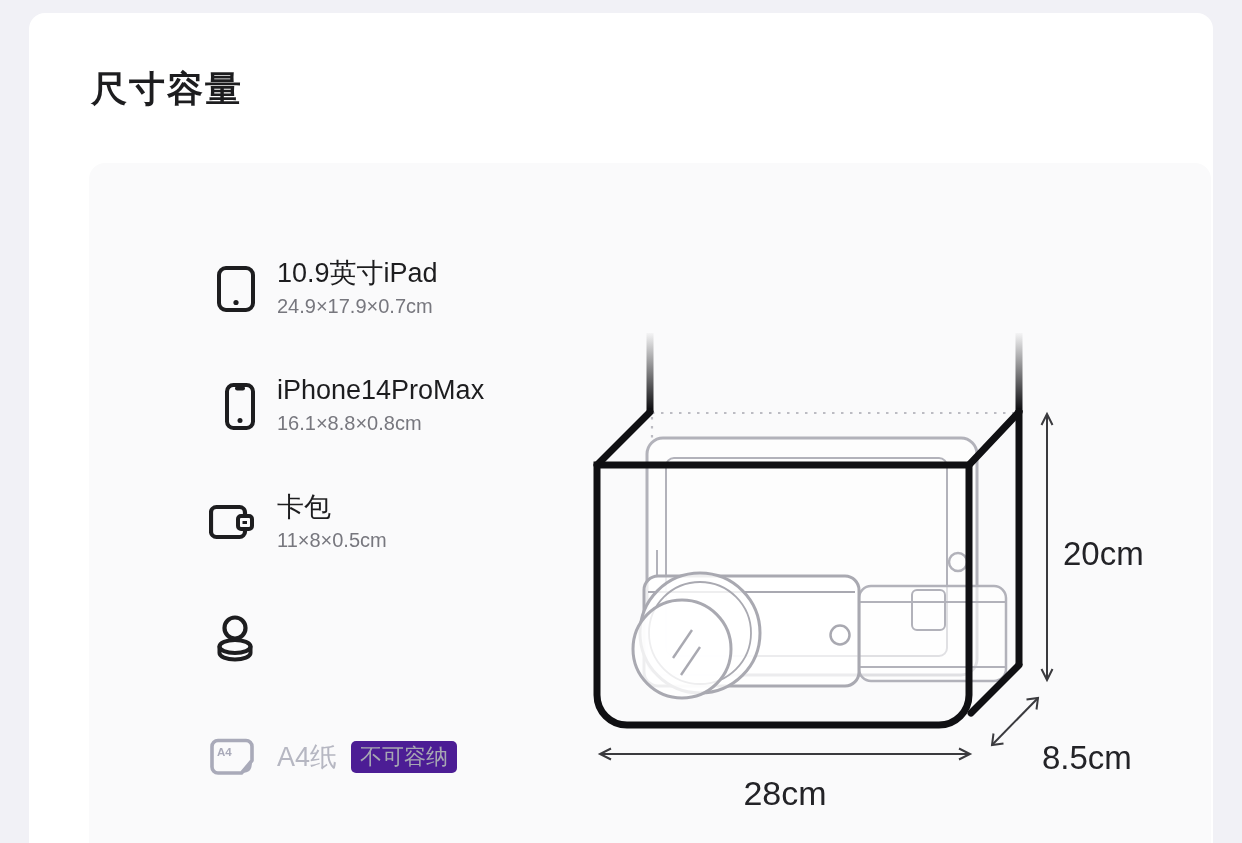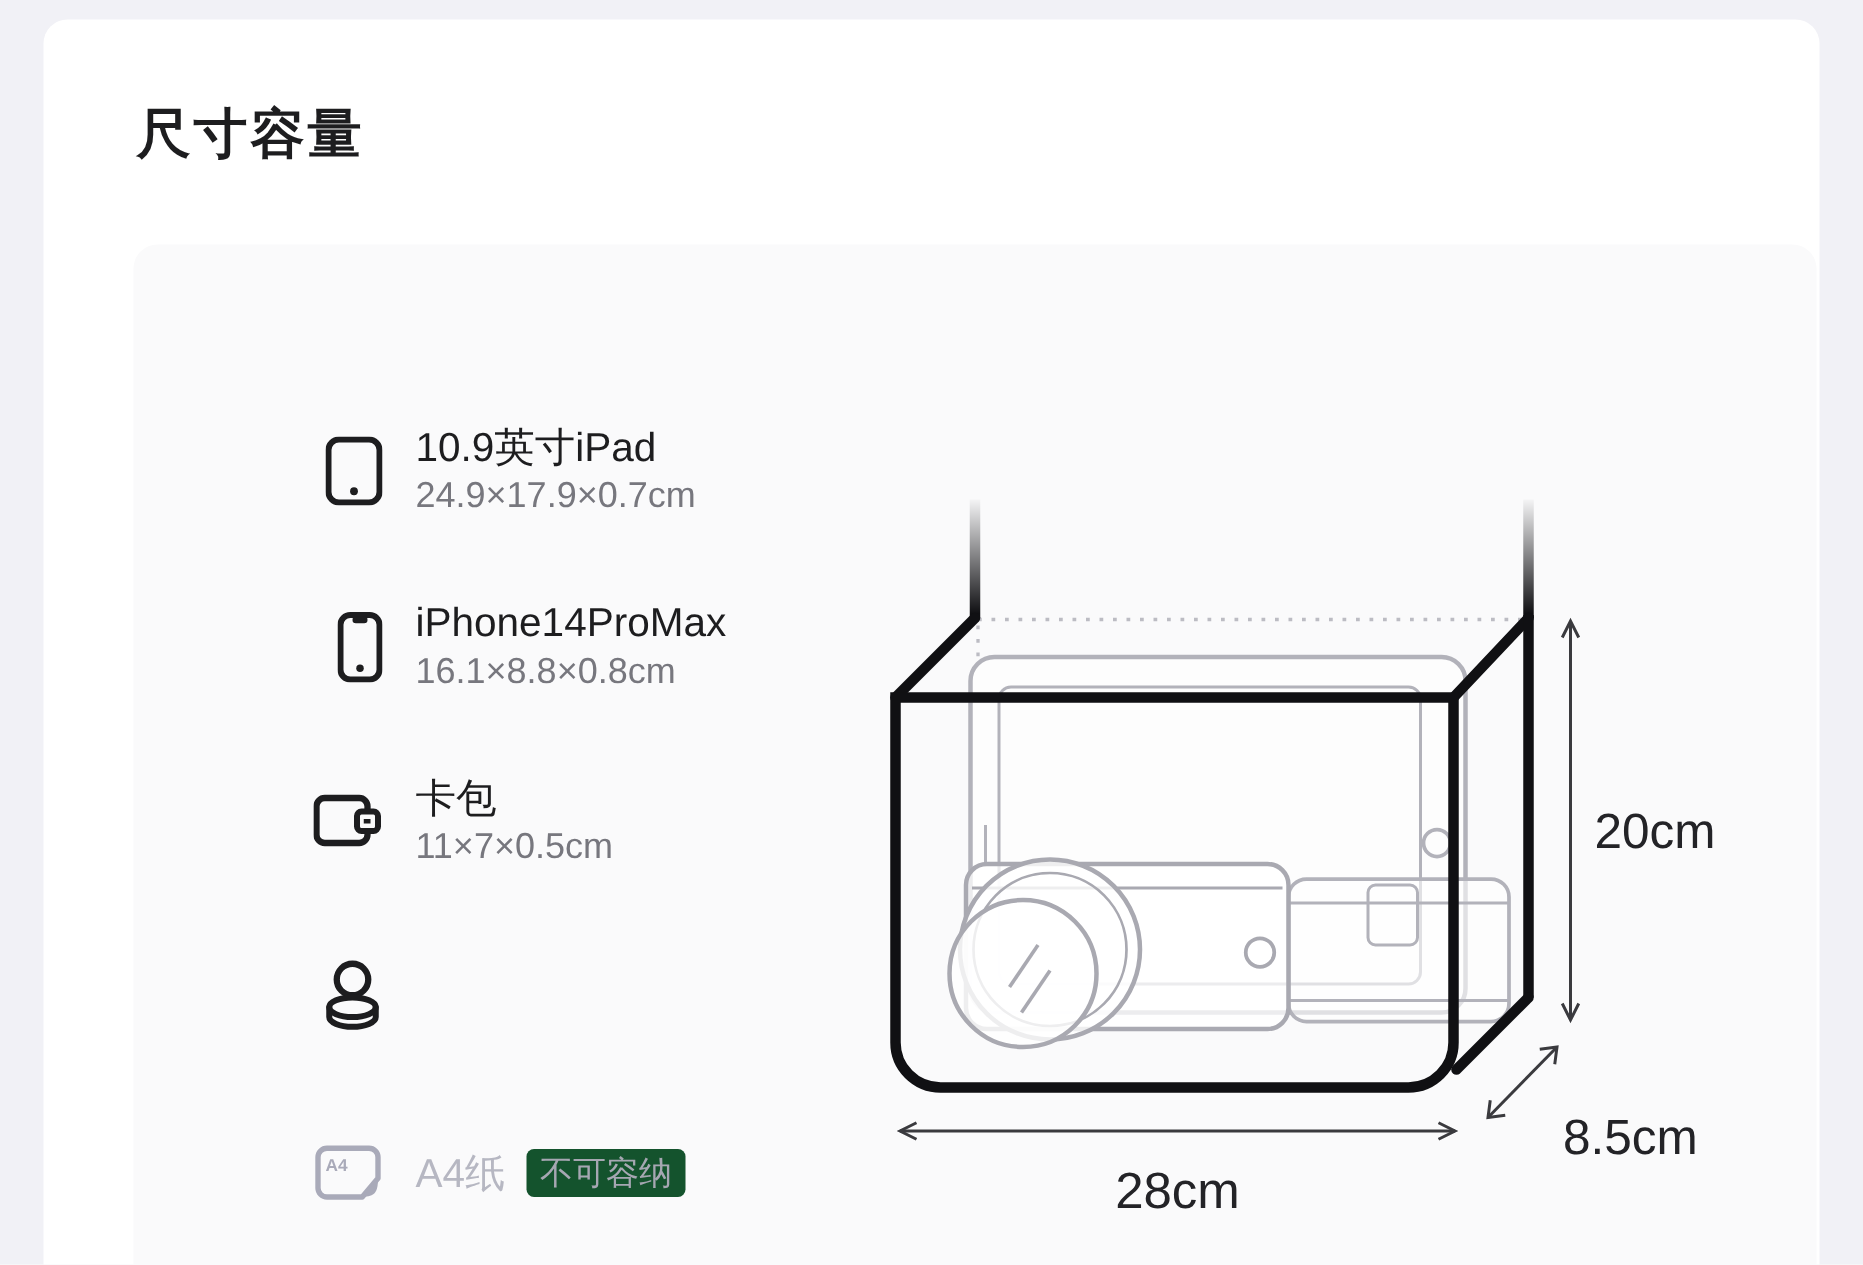--- a/index.html
+++ b/index.html
@@ -11,29 +11,29 @@
     background:#ffffff; border-radius:16px; }
 
   .page-title { position:absolute; left:62px; top:52px; font-size:36px;
     font-weight:700; color:#1d1d1f; letter-spacing:2px; }
 
   .panel { position:absolute; left:60px; top:150px; width:1122px; height:760px;
     background:#fafafb; border-radius:16px; }
 
   
   .fit-list { position:absolute; left:120px; top:0; width:420px; }
-  .fit-item { position:absolute; left:0; display:flex; align-items:center; height:66px;margin-top:25px; }
+  .fit-item { position:absolute; left:0; display:flex; align-items:center; height:66px; }
   .icon-col { width:46px; display:flex; justify-content:flex-end; align-items:center; flex:none; }
   .txt-col { margin-left:22px; }
   .item-title { font-size:27px; font-weight:500; color:#1d1d1f; line-height:32px;
     display:flex; align-items:center; white-space:nowrap; }
-  .item-dims { font-size:24px; color:#77777e; line-height:30px; margin-top:2px; white-space:nowrap; }
+  .item-dims { font-size:20px; color:#77777e; line-height:30px; margin-top:2px; white-space:nowrap; }
   .fit-item.disabled .item-title { color:#b6b7c2; font-weight:400; }
   .fit-item.disabled .item-dims { color:#b9bac4; }
-  .badge { display:inline-block; margin-left:14px; background:#14532d; color:#a6a7b2;
+  .badge { display:inline-block; margin-left:14px; background:#4c1d95; color:#a6a7b2;
     font-size:22px; font-weight:400; line-height:22px; padding:5px 9px; border-radius:5px; }
 
   
   .diagram { position:absolute; left:540px; top:300px; width:620px; height:520px; }
   svg text { font-family:"Liberation Sans","DejaVu Sans",sans-serif; }
 </style>
 </head>
 <body>
 
 <div class="card">
@@ -74,21 +74,21 @@
       <div class="fit-item" style="top:327px;">
         <div class="icon-col">
           <svg width="46" height="38" viewBox="0 0 46 38">
             <rect x="2" y="3" width="34" height="30" rx="5.5" fill="none" stroke="#1d1d1f" stroke-width="4.2"></rect>
             <rect x="29" y="12" width="14" height="13" rx="3" fill="#fafafb" stroke="#1d1d1f" stroke-width="4"></rect>
             <line x1="33.5" y1="18.5" x2="38" y2="18.5" stroke="#1d1d1f" stroke-width="3"></line>
           </svg>
         </div>
         <div class="txt-col">
           <div class="item-title">卡包</div>
-          <div class="item-dims">11×7×0.5cm</div>
+          <div class="item-dims">11×8×0.5cm</div>
         </div>
       </div>
 
       <div class="fit-item" style="top:444px;">
         <div class="icon-col">
           <svg width="40" height="52" viewBox="0 0 40 52">
             <circle cx="20" cy="14" r="10.5" fill="none" stroke="#1d1d1f" stroke-width="4.2"></circle>
             <ellipse cx="20" cy="32.5" rx="15.5" ry="6.5" fill="none" stroke="#1d1d1f" stroke-width="4"></ellipse>
             <path d="M4.5,32.5 v6.5 a15.5,6.5 0 0 0 31,0 v-6.5" fill="none" stroke="#1d1d1f" stroke-width="4" stroke-linecap="round"></path>
           </svg>

